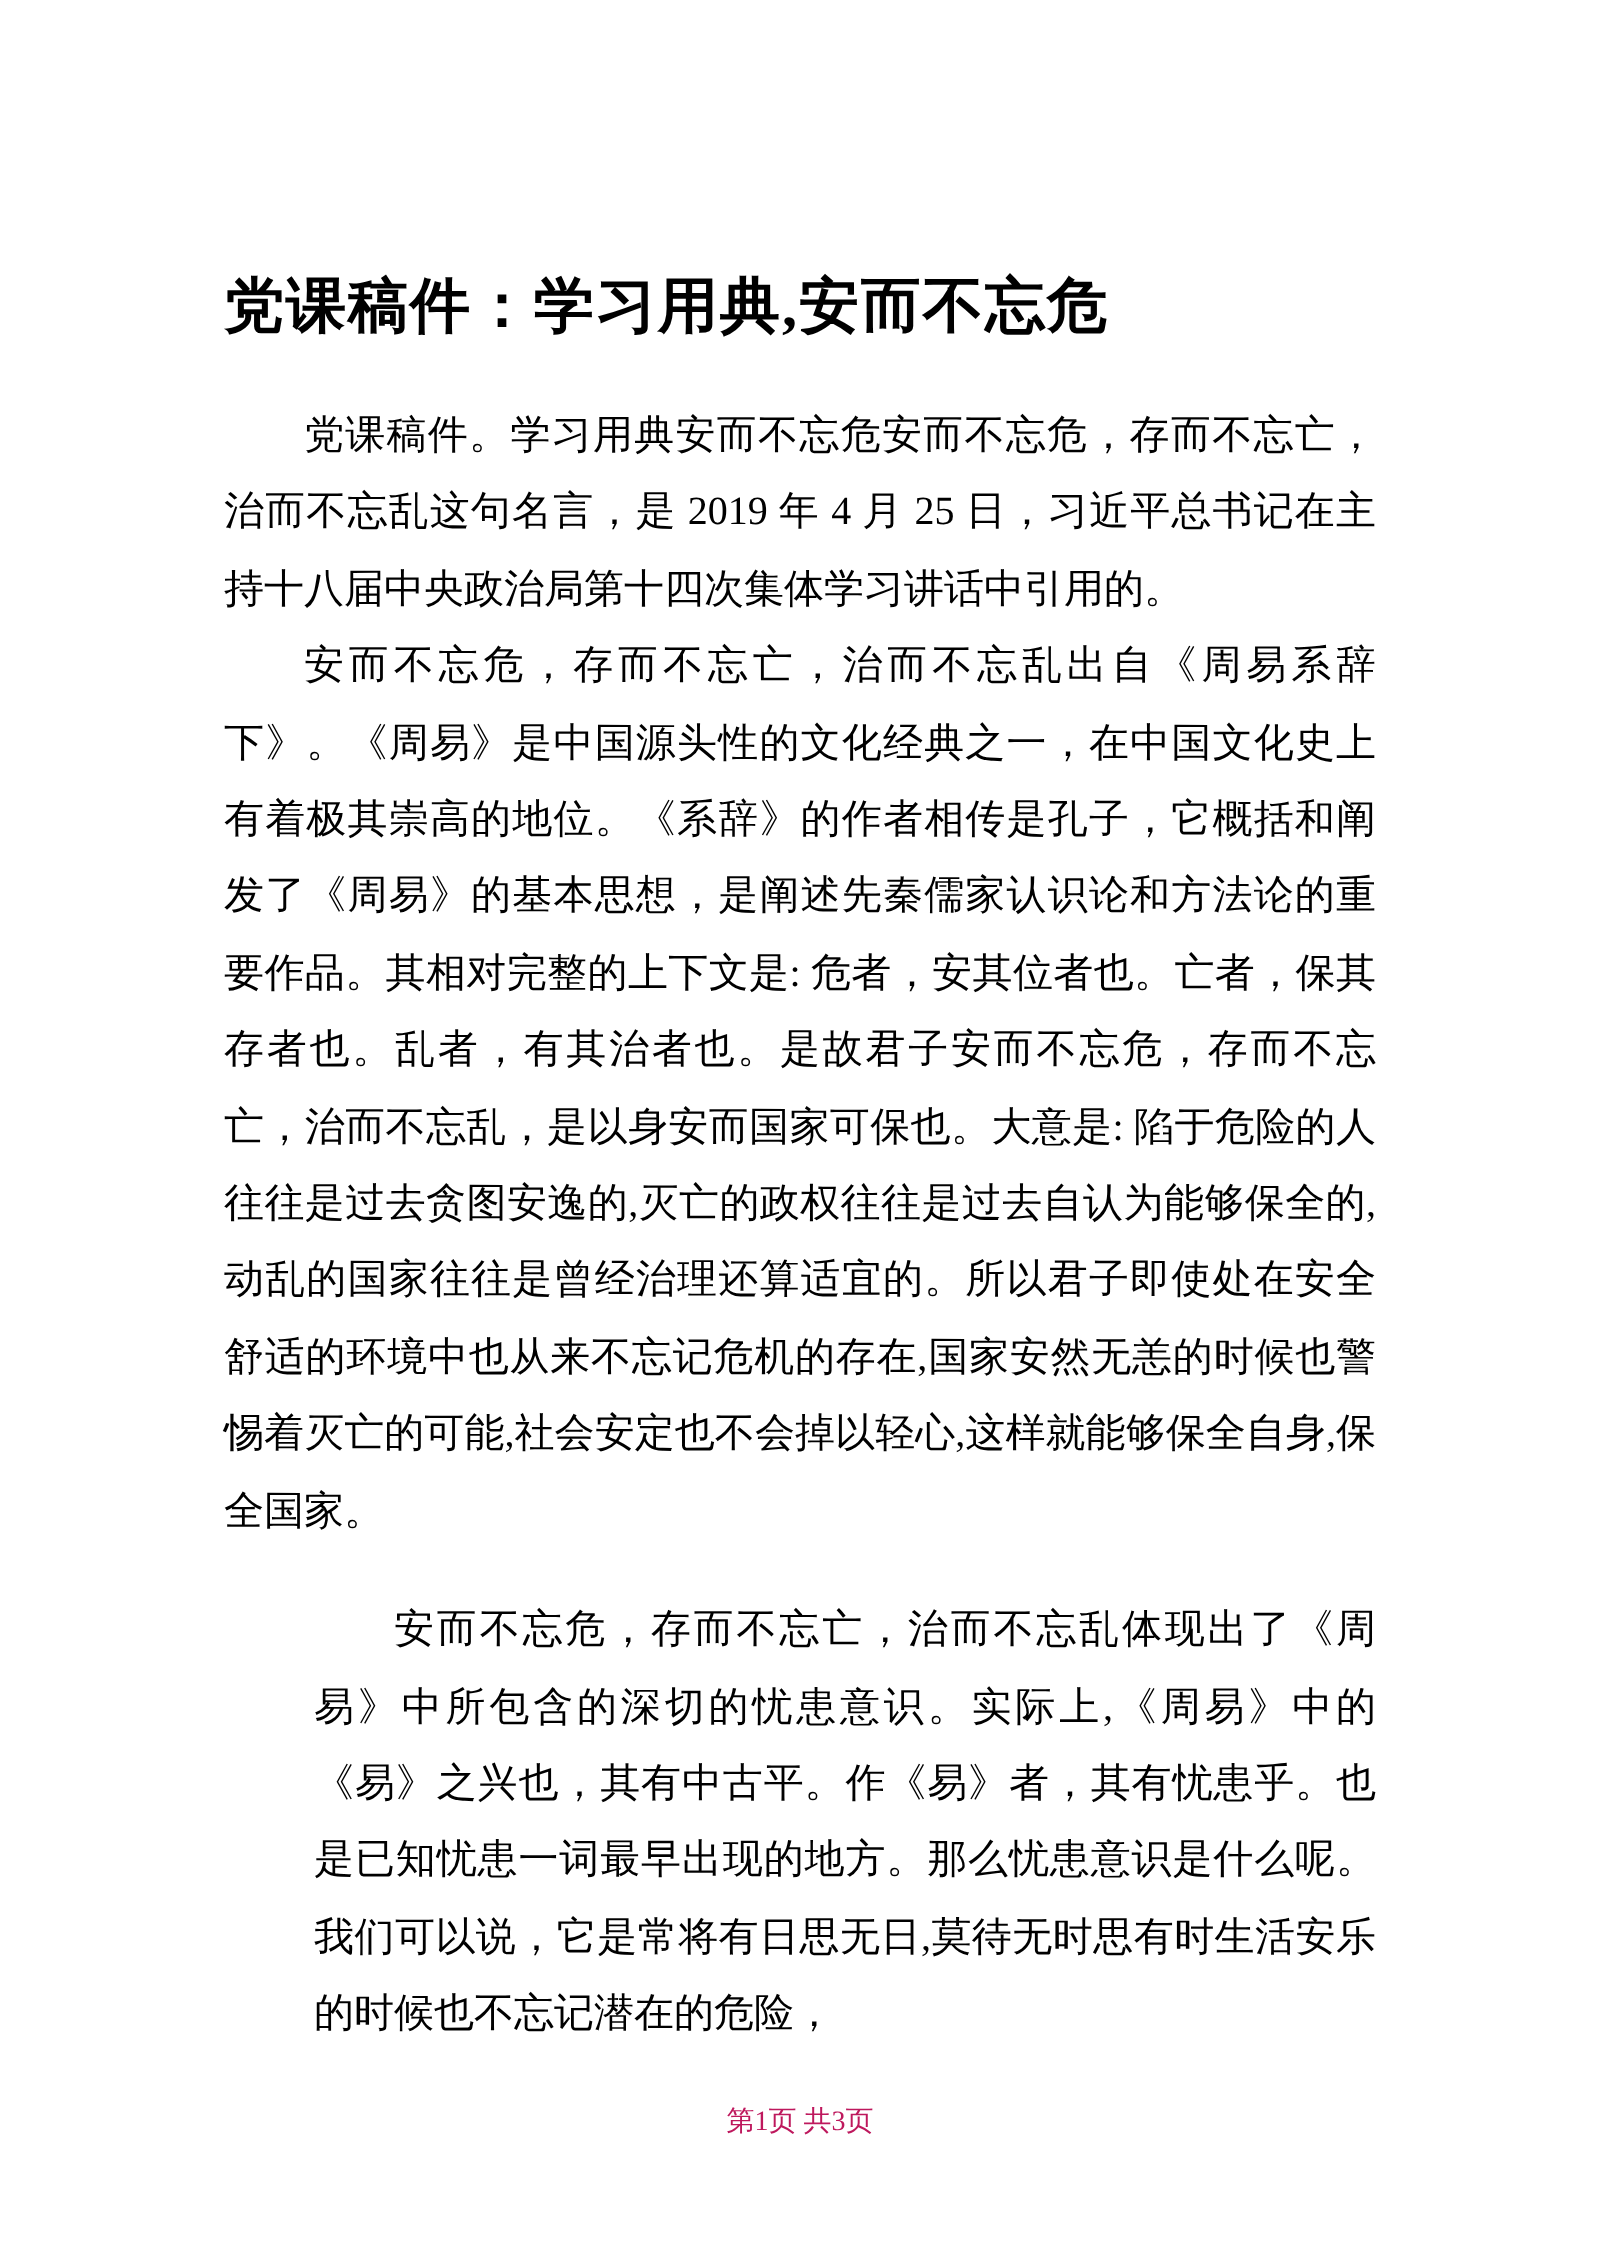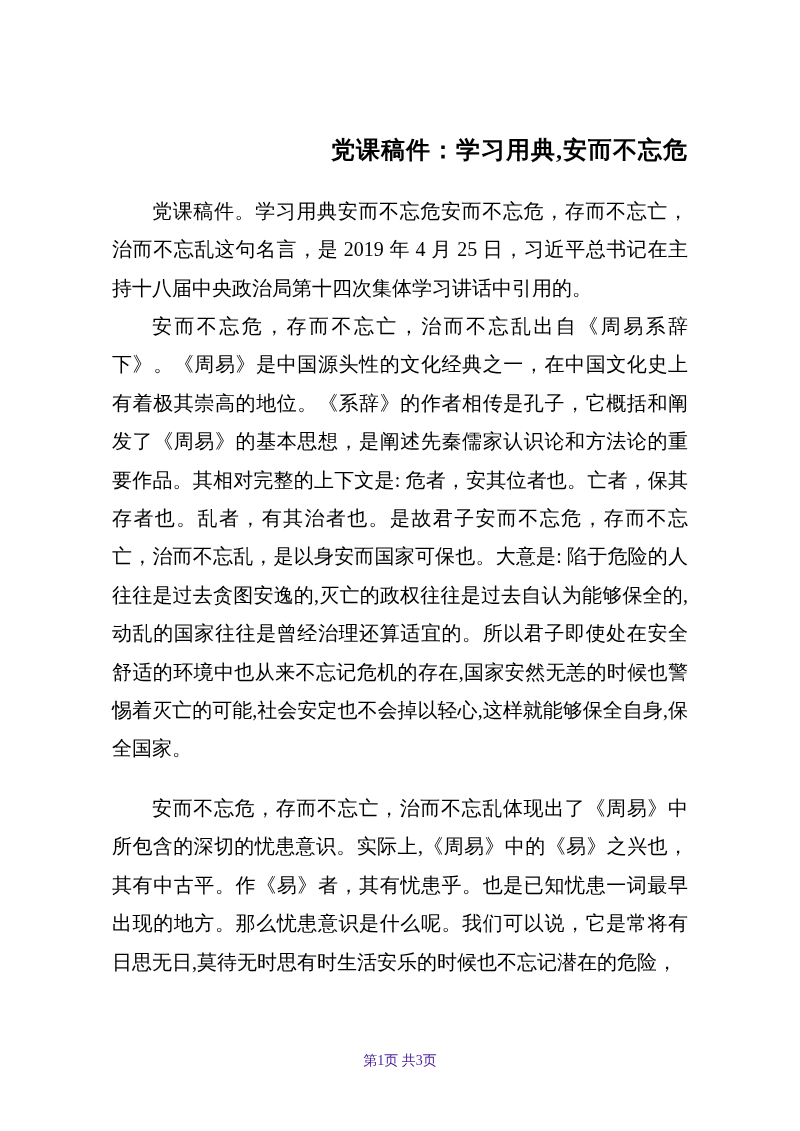--- a/index.html
+++ b/index.html
@@ -21,46 +21,47 @@
     overflow: hidden;
   }
   .content {
     position: absolute;
     top: 136px;
     left: 112px;
     right: 112px;
   }
   .doc-title {
     margin: 0 0 27px 0;
-    font-size: 24px;
+    font-size: 30px;
     font-weight: bold;
-    text-align: right;
+    text-align: left;
     letter-spacing: 1px;
     line-height: 1.2;
   }
   .para {
     margin: 0;
     font-size: 20px;
     line-height: 38.4px;
     text-align: justify;
     text-justify: inter-ideograph;
     text-indent: 2em;
     word-break: break-all;
   }
   .para.spaced {
     margin-top: 21px;
+    margin-left: 45px;
   }
   .page-footer {
     position: absolute;
     left: 0;
     right: 0;
     top: 1052px;
     text-align: center;
     font-size: 14px;
-    color: #4c1d95;
+    color: #be185d;
   }
 </style>
 </head>
 <body>
 
 <div class="page">
   <div class="content">
     <h1 class="doc-title">党课稿件：学习用典,安而不忘危</h1>
     <p class="para">党课稿件。学习用典安而不忘危安而不忘危，存而不忘亡，治而不忘乱这句名言，是 2019 年 4 月 25 日，习近平总书记在主持十八届中央政治局第十四次集体学习讲话中引用的。</p>
     <p class="para">安而不忘危，存而不忘亡，治而不忘乱出自《周易系辞下》。《周易》是中国源头性的文化经典之一，在中国文化史上有着极其崇高的地位。《系辞》的作者相传是孔子，它概括和阐发了《周易》的基本思想，是阐述先秦儒家认识论和方法论的重要作品。其相对完整的上下文是: 危者，安其位者也。亡者，保其存者也。乱者，有其治者也。是故君子安而不忘危，存而不忘亡，治而不忘乱，是以身安而国家可保也。大意是: 陷于危险的人往往是过去贪图安逸的,灭亡的政权往往是过去自认为能够保全的,动乱的国家往往是曾经治理还算适宜的。所以君子即使处在安全舒适的环境中也从来不忘记危机的存在,国家安然无恙的时候也警惕着灭亡的可能,社会安定也不会掉以轻心,这样就能够保全自身,保全国家。</p>

